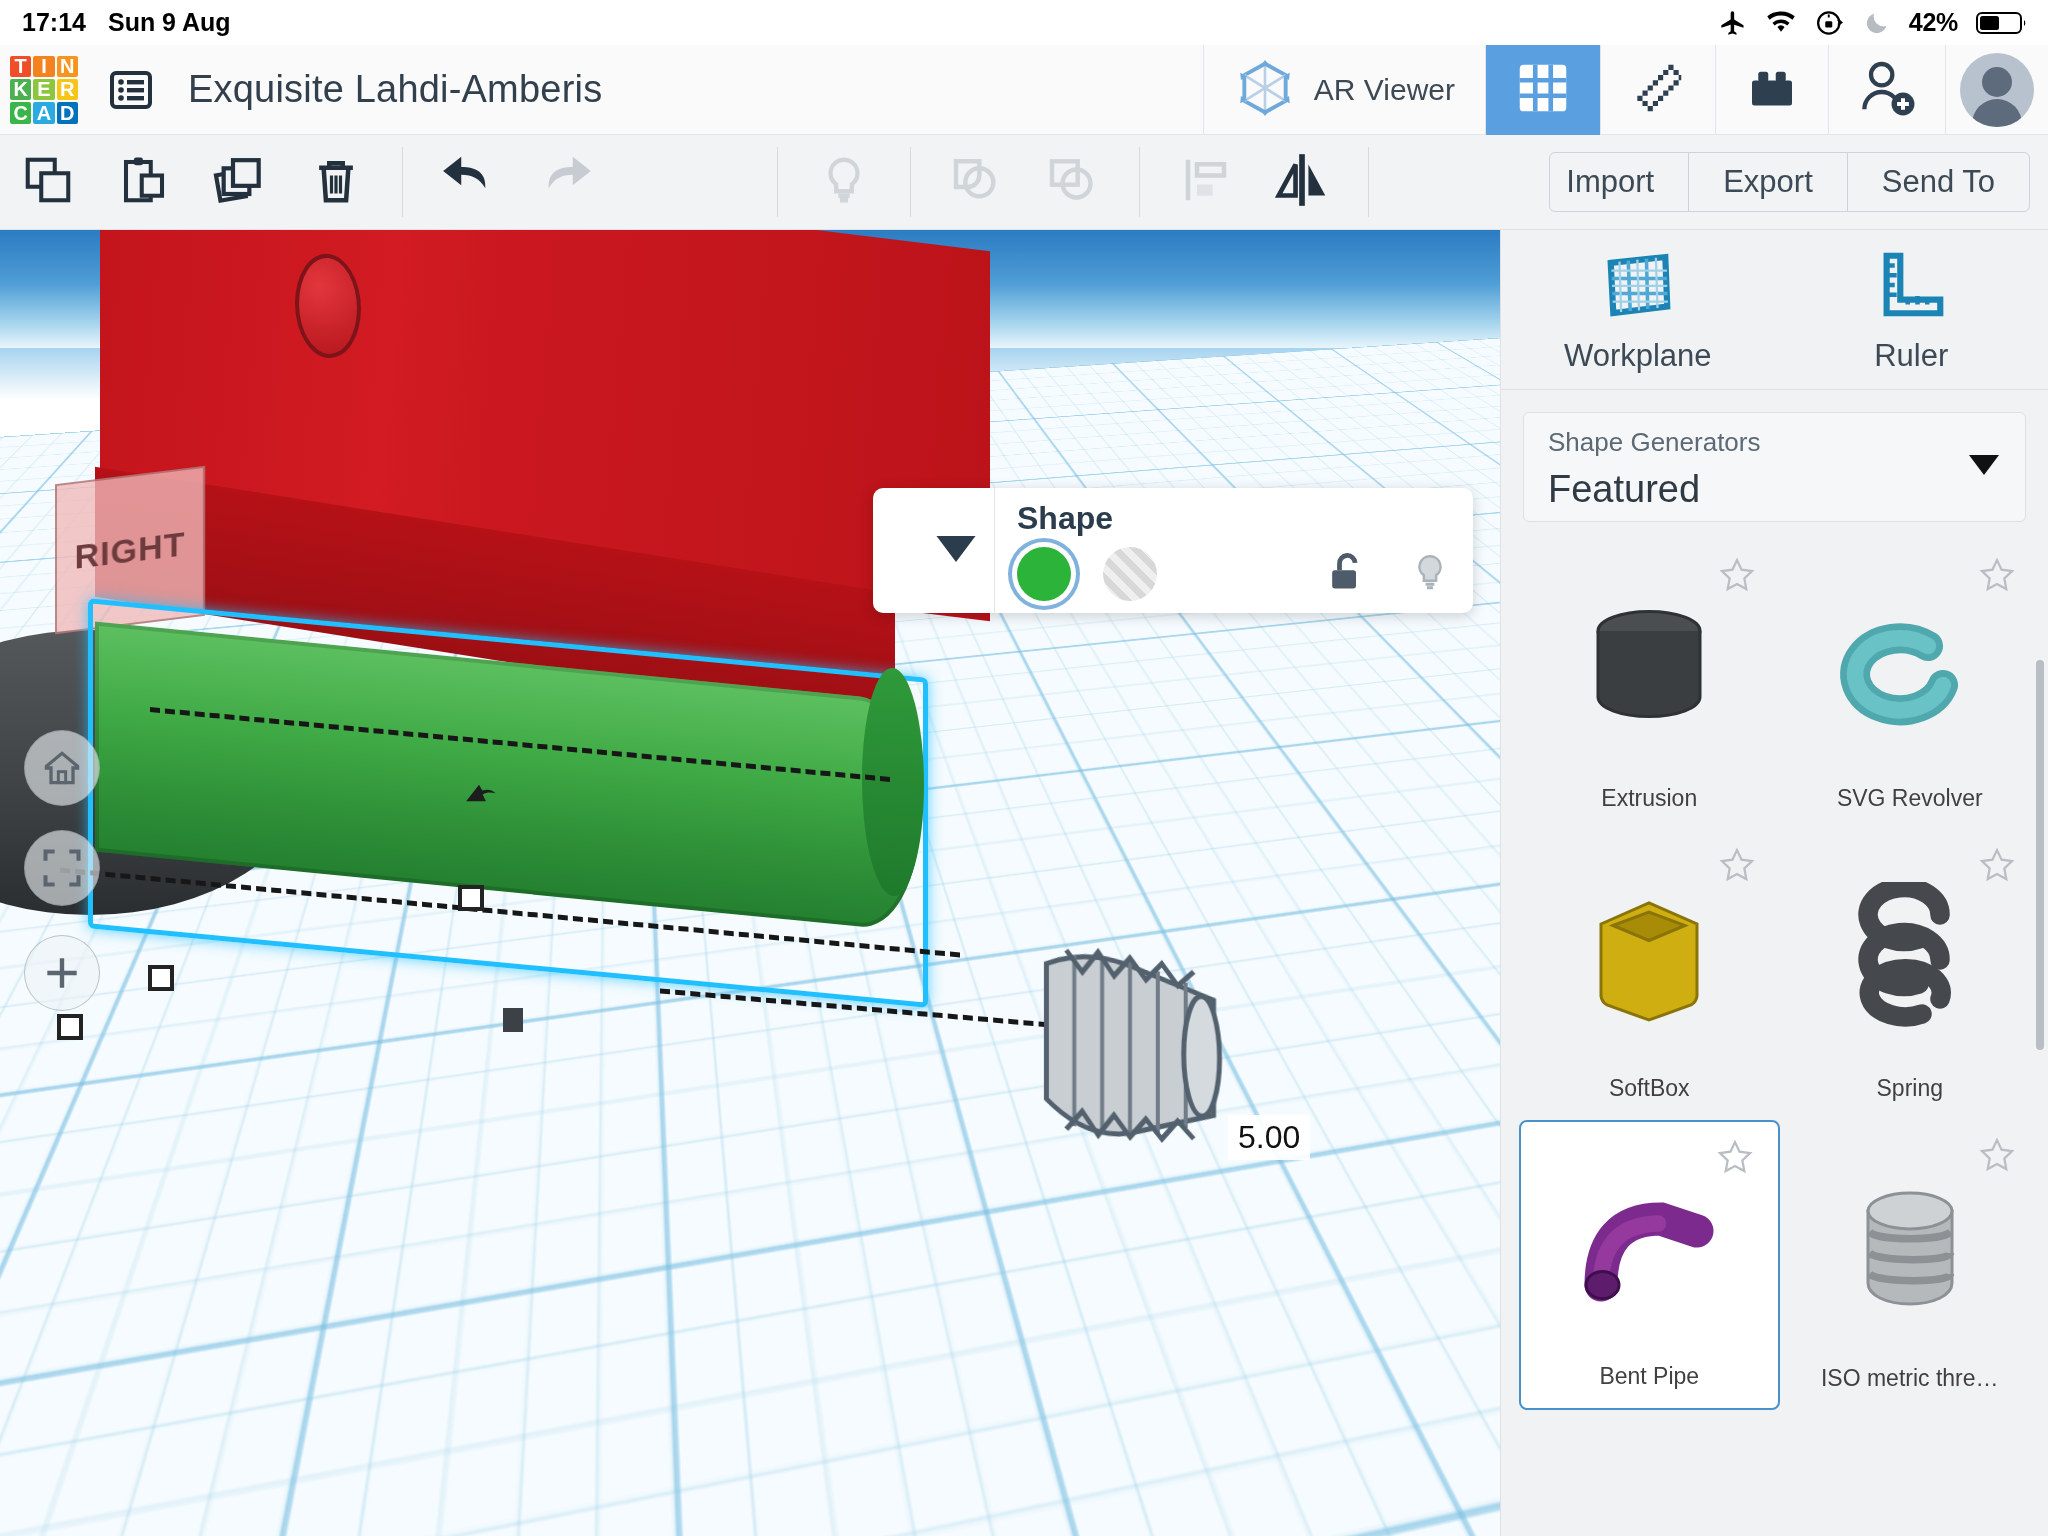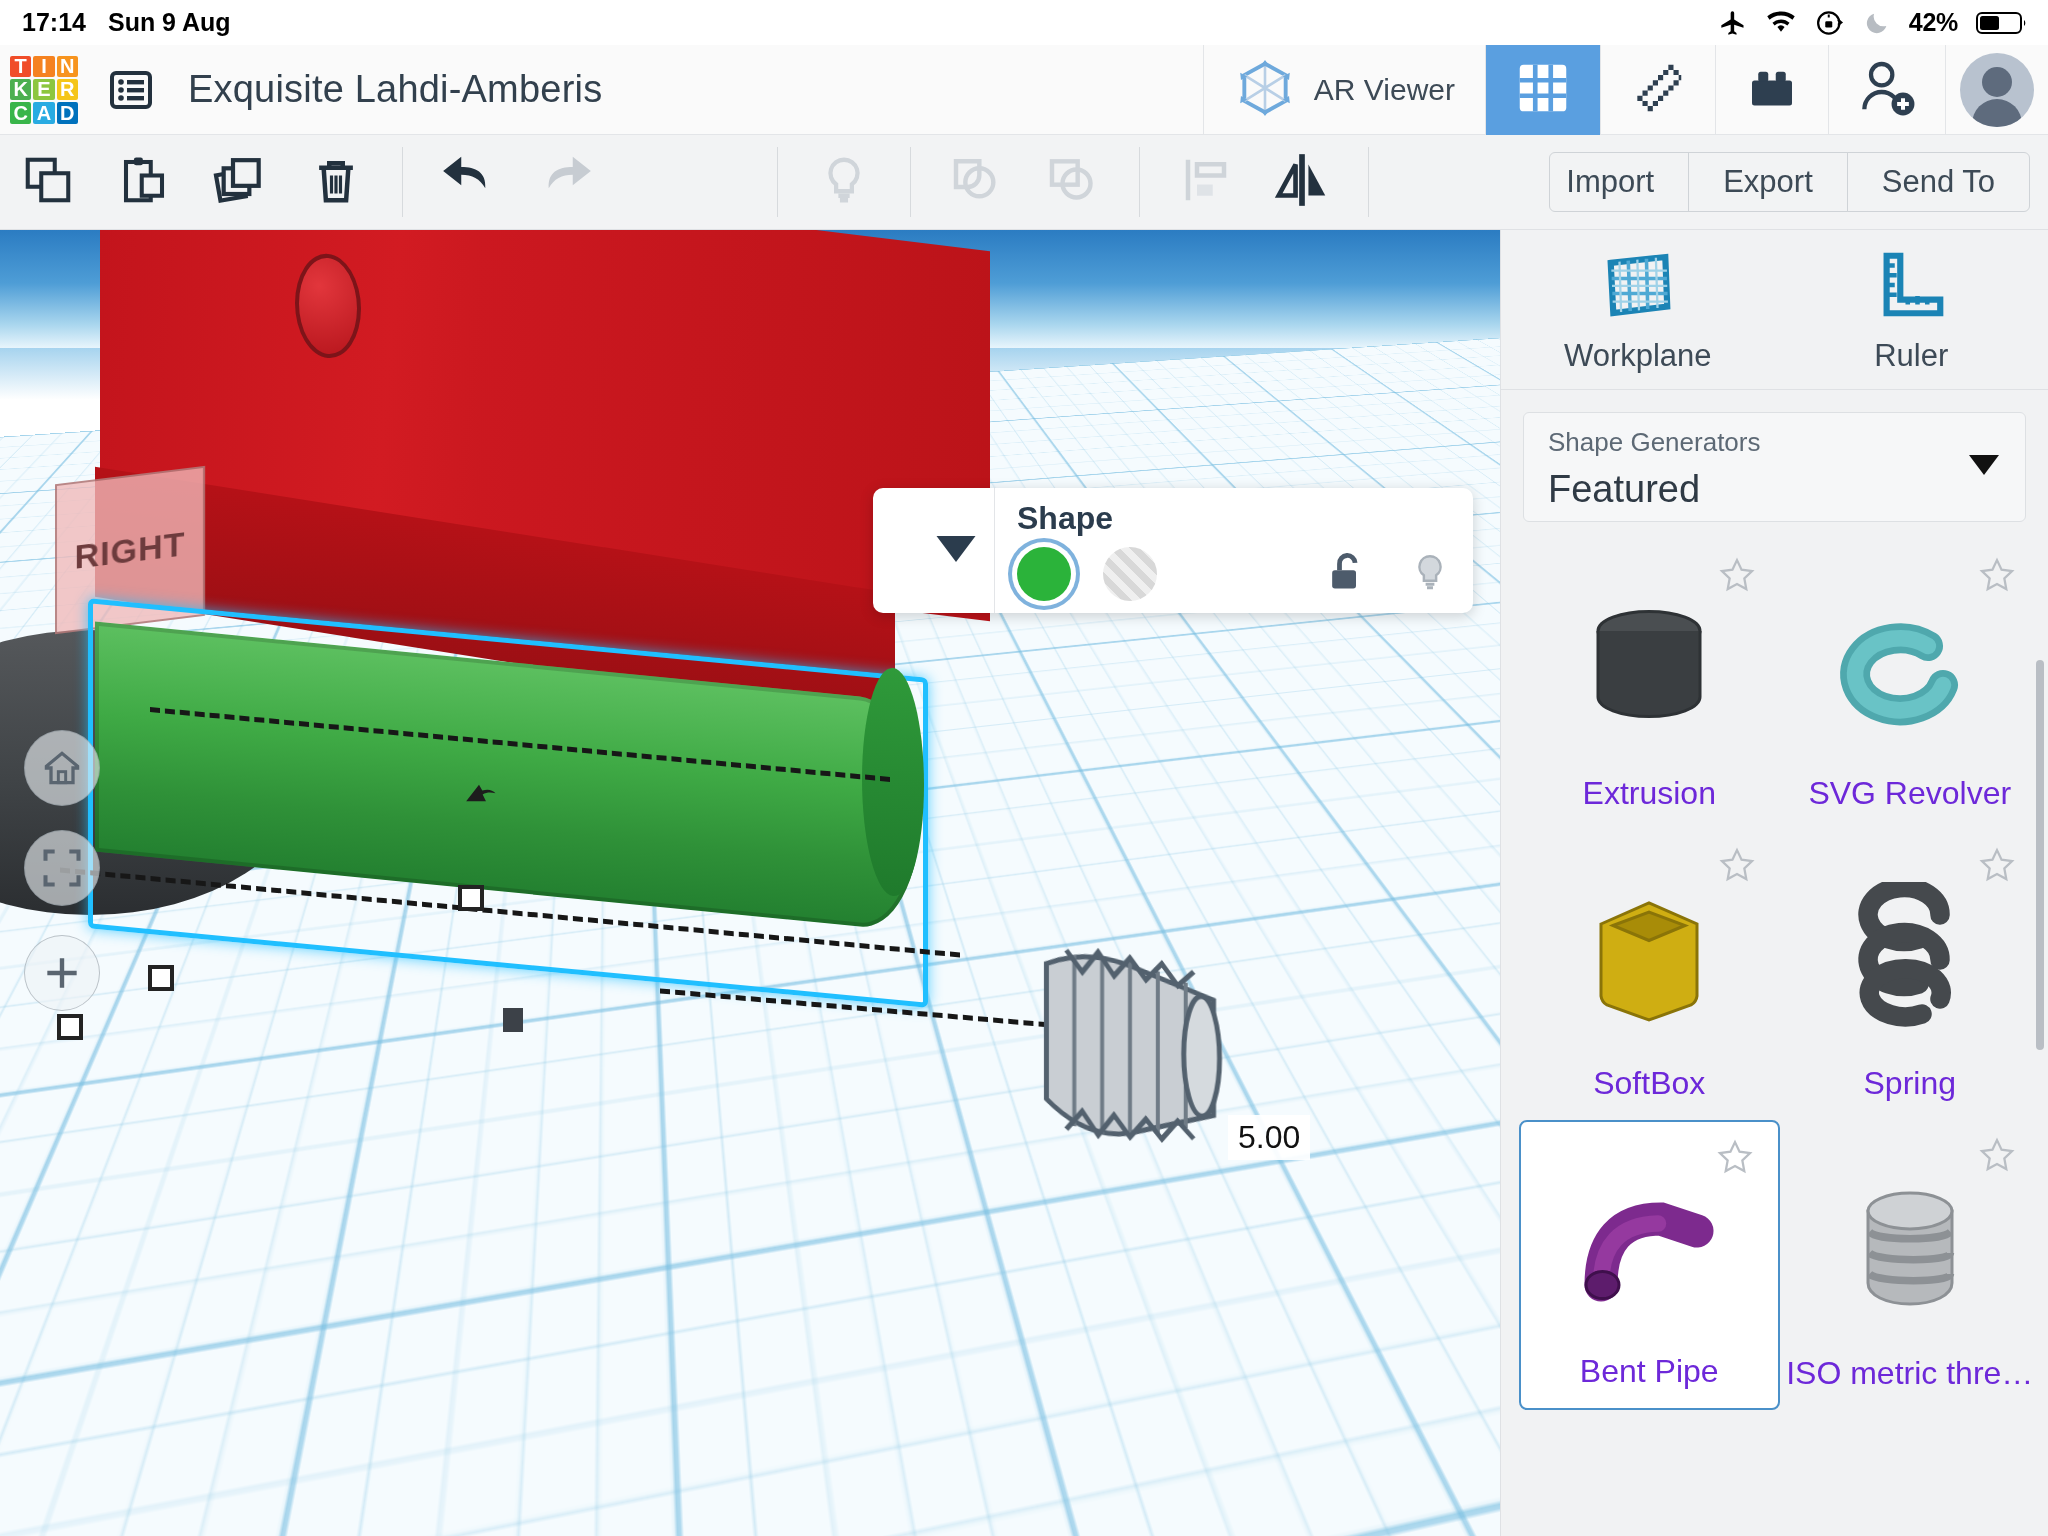--- a/index.html
+++ b/index.html
@@ -220,21 +220,21 @@
   .rp-grid { flex: 1; margin-top: 18px; display: grid;
     grid-template-columns: 1fr 1fr; grid-auto-rows: 290px;
     padding: 0 8px 0 18px; overflow: hidden; }
   .sh-card { position: relative; display: flex; flex-direction: column;
     align-items: center; justify-content: flex-end; padding-bottom: 18px;
     border-radius: 8px; }
   .sh-card.selected { background: #ffffff; border: 2px solid #4a90c9; }
   .sh-thumb { position: absolute; top: 42px; left: 50%; transform: translateX(-50%);
               width: 180px; height: 170px; display: flex;
               align-items: center; justify-content: center; }
-  .sh-label { font-size: 32px; color: #6d28d9; white-space: nowrap; }
+  .sh-label { font-size: 23px; color: #404040; white-space: nowrap; }
   .sh-star { position: absolute; top: 14px; right: 22px; }
   .rp-scrollbar { position: absolute; right: 4px; top: 430px; width: 8px;
                   height: 390px; background: #b9bec4; border-radius: 4px; }
 </style>
 </head>
 <body>
 
 <div id="app">
 
   <div class="statusbar">

